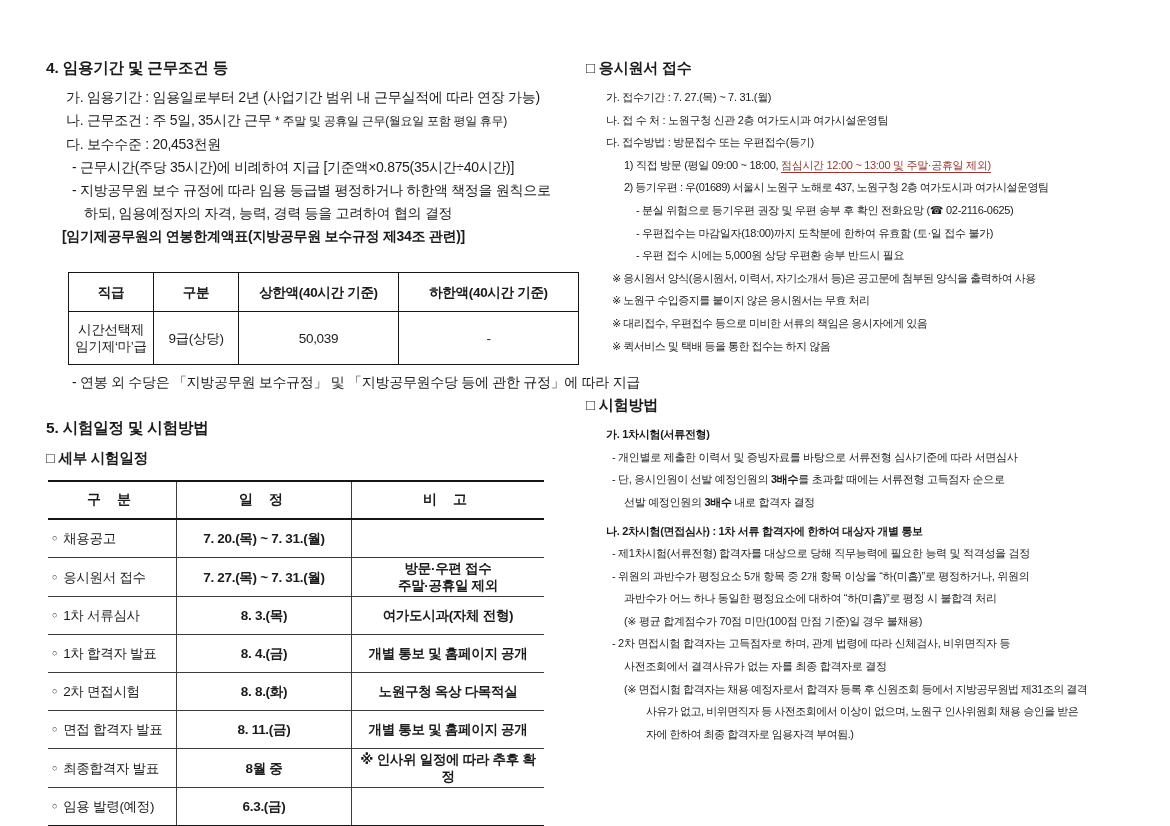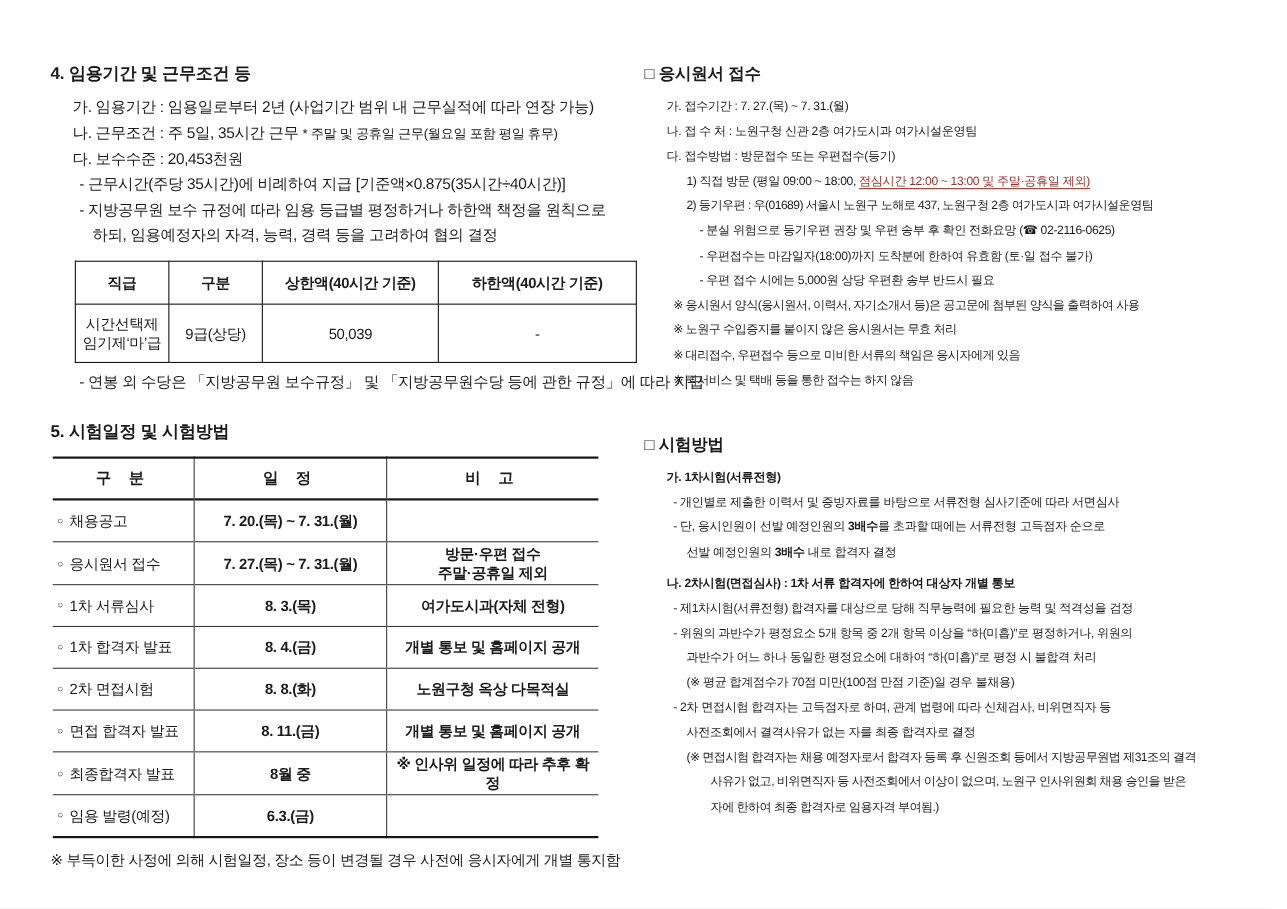--- a/index.html
+++ b/index.html
@@ -17,21 +17,21 @@
   .ind1{padding-left:20px;}
   .ind2{padding-left:26px;}
   .ind3{padding-left:38px;}
   .ind4{padding-left:50px;}
   .small{font-size:12px;}
   .bold{font-weight:bold;}
   .caption{font-weight:bold;padding-left:16px;}
   .red-underline{color:#97352e;text-decoration:underline;text-underline-offset:3px;}
   table{border-collapse:collapse;table-layout:fixed;}
   
-  .salary-table{width:490px;margin:12px 0 6px 22px;border:1.6px solid #161616;}
+  .salary-table{width:490px;margin:24px 0 6px 22px;border:1.6px solid #161616;}
   .salary-table th,.salary-table td{
     border:1px solid #161616;text-align:center;font-size:13.5px;letter-spacing:-0.3px;
     white-space:pre-line;line-height:17px;padding:6px 2px;
   }
   .salary-table th{font-weight:bold;height:26px;}
   .salary-table td{height:40px;}
   
   .schedule-table{width:488px;margin:10px 0 0 2px;border-top:2.2px solid #161616;border-bottom:2.2px solid #161616;}
   .schedule-table th{
     border-bottom:2.2px solid #161616;font-size:14px;font-weight:bold;
@@ -62,20 +62,21 @@
 <div class="page">
 
   <div class="col col-left">
     <p class="h-main">4. 임용기간 및 근무조건 등</p>
     <p class="line ind1">가. 임용기간 : 임용일로부터 2년 (사업기간 범위 내 근무실적에 따라 연장 가능)</p>
     <p class="line ind1"><span>나. 근무조건 : 주 5일, 35시간 근무 </span><span class="small">* 주말 및 공휴일 근무(월요일 포함 평일 휴무)</span></p>
     <p class="line ind1">다. 보수수준 : 20,453천원</p>
     <p class="line ind2">- 근무시간(주당 35시간)에 비례하여 지급  [기준액×0.875(35시간÷40시간)]</p>
     <p class="line ind2">- 지방공무원 보수 규정에 따라 임용 등급별 평정하거나 하한액 책정을 원칙으로</p>
     <p class="line ind3">하되, 임용예정자의 자격, 능력, 경력 등을 고려하여 협의 결정</p>
+    <p class="line caption">[임기제공무원의 연봉한계액표(지방공무원 보수규정 제34조 관련)]</p>
 
     <table class="salary-table">
       <tbody>
           <tr>
         <th style="width:80px">직급</th>
         <th style="width:80px">구분</th>
         <th style="width:155px">상한액(40시간 기준)</th>
         <th style="width:175px">하한액(40시간 기준)</th>
       </tr>
       <tr>
@@ -84,20 +85,21 @@
         <td>9급(상당)</td>
         <td>50,039</td>
         <td>-</td>
       </tr>
     </tbody>
       </table>
     <p class="line ind2">- 연봉 외 수당은 「지방공무원 보수규정」 및 「지방공무원수당 등에 관한 규정」에 따라 지급</p>
 
     <div class="gap-lg"></div>
     <p class="h-main">5. 시험일정 및 시험방법</p>
+    <p class="h-main" style="font-size:14.5px">□ 세부 시험일정</p>
 
     <table class="schedule-table">
       <tbody>
           <tr>
         <th style="width:126px">구 분</th>
         <th style="width:172px">일 정</th>
         <th style="width:190px">비 고</th>
       </tr>
       <tr>
         <td class="cell-label"><span class="row-bullet">○</span><span>채용공고</span></td>

